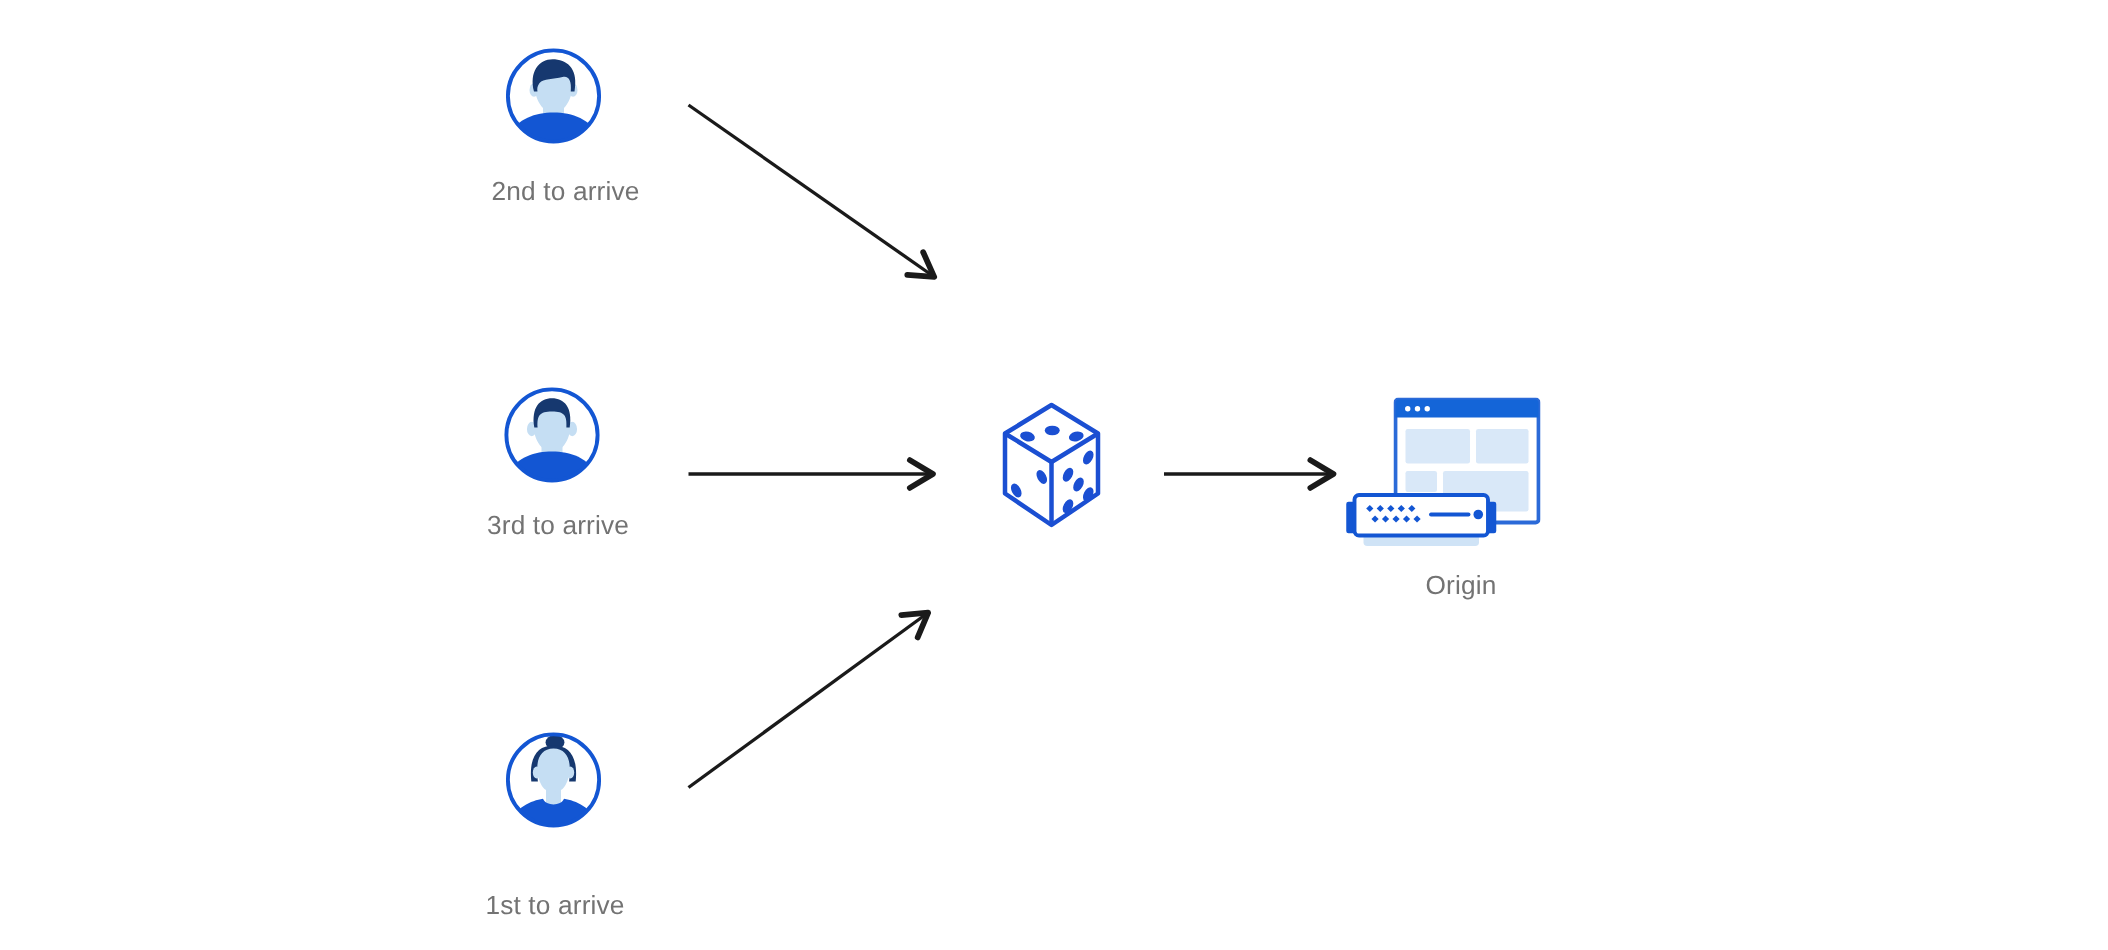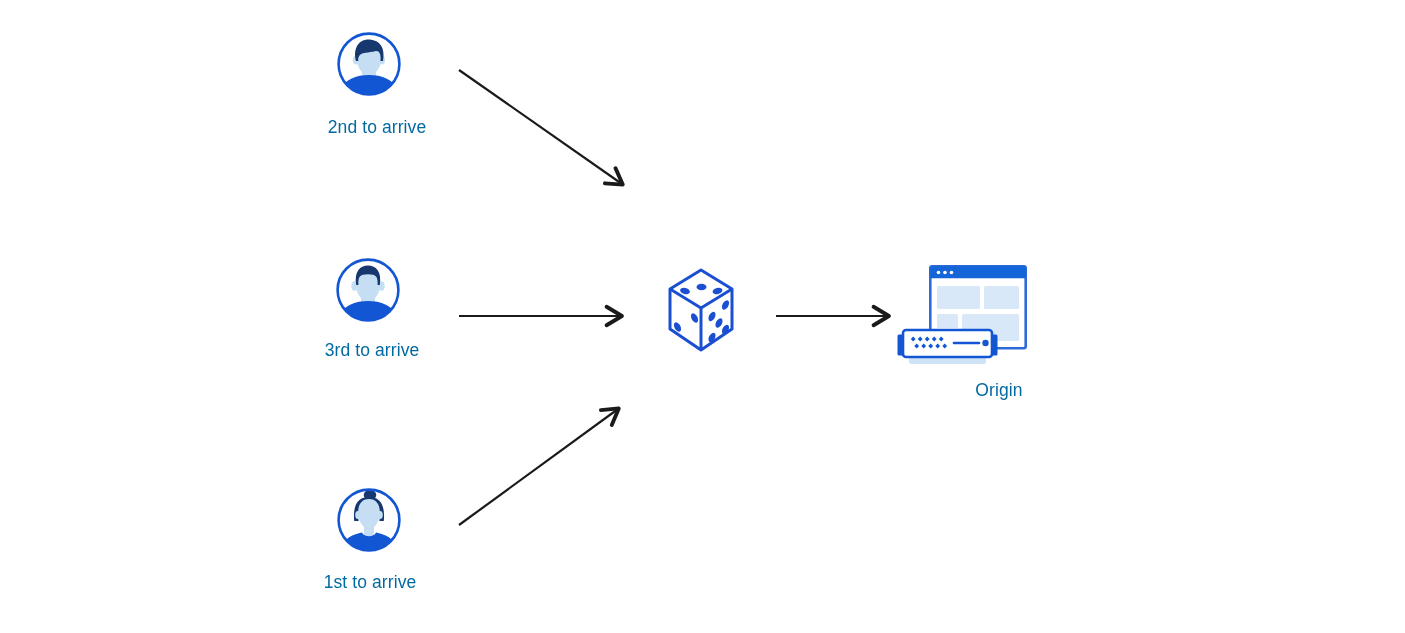--- a/index.html
+++ b/index.html
@@ -10,21 +10,21 @@
     font-family:"Liberation Sans", sans-serif;
     overflow:hidden;
   }
   .abs{position:absolute;}
   .node-label{
     position:absolute;
     transform:translateX(-50%);
     white-space:nowrap;
     font-size:17.5px;
     line-height:1.15;
-    color:#0369a1;
+    color:#737373;
     letter-spacing:0.1px;
   }
   svg{display:block;}
 </style>
 </head>
 <body>
 
 <div class="canvas">
 
   <svg class="abs" style="left:0;top:0" width="1405" height="633" viewBox="0 0 1405 633">
@@ -91,21 +91,21 @@
       <path d="M4,72 C8,55 20,50 29,48.5 C31,53.5 41,53.5 43,48.5 C52,50 64,55 68,72 Z" fill="#1356d3"></path>
       <path d="M34,8 C33,4.5 36,3 38,4.5 C40,6 40,8 39,9.5 Z" fill="#16386f"></path>
       <ellipse cx="37" cy="11" rx="6.3" ry="5" fill="#16386f"></ellipse>
       <path d="M36,13 C25,13 19.6,21 21.2,37 L25.6,37 C24.1,26 28,19.5 36,19.5 C44,19.5 47.9,26 46.4,37 L50.8,37 C52.4,21 47,13 36,13 Z" fill="#16386f"></path>
       <ellipse cx="24.8" cy="31" rx="2.6" ry="4" fill="#c5def3"></ellipse>
       <ellipse cx="47.2" cy="31" rx="2.6" ry="4" fill="#c5def3"></ellipse>
       <path d="M36,15 C28,15 24.8,21.5 25.2,29.5 C25.5,35 27.5,39.5 30,42 C32,44.2 40,44.2 42,42 C44.5,39.5 46.5,35 46.8,29.5 C47.2,21.5 44,15 36,15 Z" fill="#c5def3"></path>
     </g>
     <circle cx="36" cy="36" r="30.4" fill="none" stroke="#1356d3" stroke-width="2.6"></circle>
   </svg>
-  <div class="node-label" style="left:370px;top:572px">1st to arrive</div>
+  <div class="node-label" style="left:370px;top:593px">1st to arrive</div>
 
   <svg class="abs" style="left:667px;top:267px" width="68" height="86" viewBox="0 0 68 86">
     <g stroke="#1b4fd2" stroke-width="3" stroke-linejoin="round" fill="#fff">
       <path d="M34,3 L65,22 L65,62 L34,83 L3,62 L3,22 Z"></path>
       <path d="M3,22 L34,41 L65,22" fill="none"></path>
       <path d="M34,41 L34,83" fill="none"></path>
     </g>
     <g fill="#1b4fd2">
       <ellipse cx="18" cy="24" rx="5" ry="3.2" transform="rotate(14 18 24)"></ellipse>
       <ellipse cx="34.5" cy="20" rx="5" ry="3.2"></ellipse>
@@ -148,15 +148,15 @@
       <rect x="19" y="16.3" width="3.4" height="3.4" transform="rotate(45 20.7 18)"></rect>
       <rect x="26" y="16.3" width="3.4" height="3.4" transform="rotate(45 27.7 18)"></rect>
       <rect x="33" y="16.3" width="3.4" height="3.4" transform="rotate(45 34.7 18)"></rect>
       <rect x="40" y="16.3" width="3.4" height="3.4" transform="rotate(45 41.7 18)"></rect>
       <rect x="47" y="16.3" width="3.4" height="3.4" transform="rotate(45 48.7 18)"></rect>
     </g>
     <line x1="58" y1="15" x2="83" y2="15" stroke="#1356d3" stroke-width="2.6" stroke-linecap="round"></line>
     <circle cx="89.5" cy="15" r="3.2" fill="#1356d3"></circle>
   </svg>
 
-  <div class="node-label" style="left:999px;top:380px">Origin</div>
+  <div class="node-label" style="left:974px;top:380px">Origin</div>
 
 </div>
 
 </body></html>

